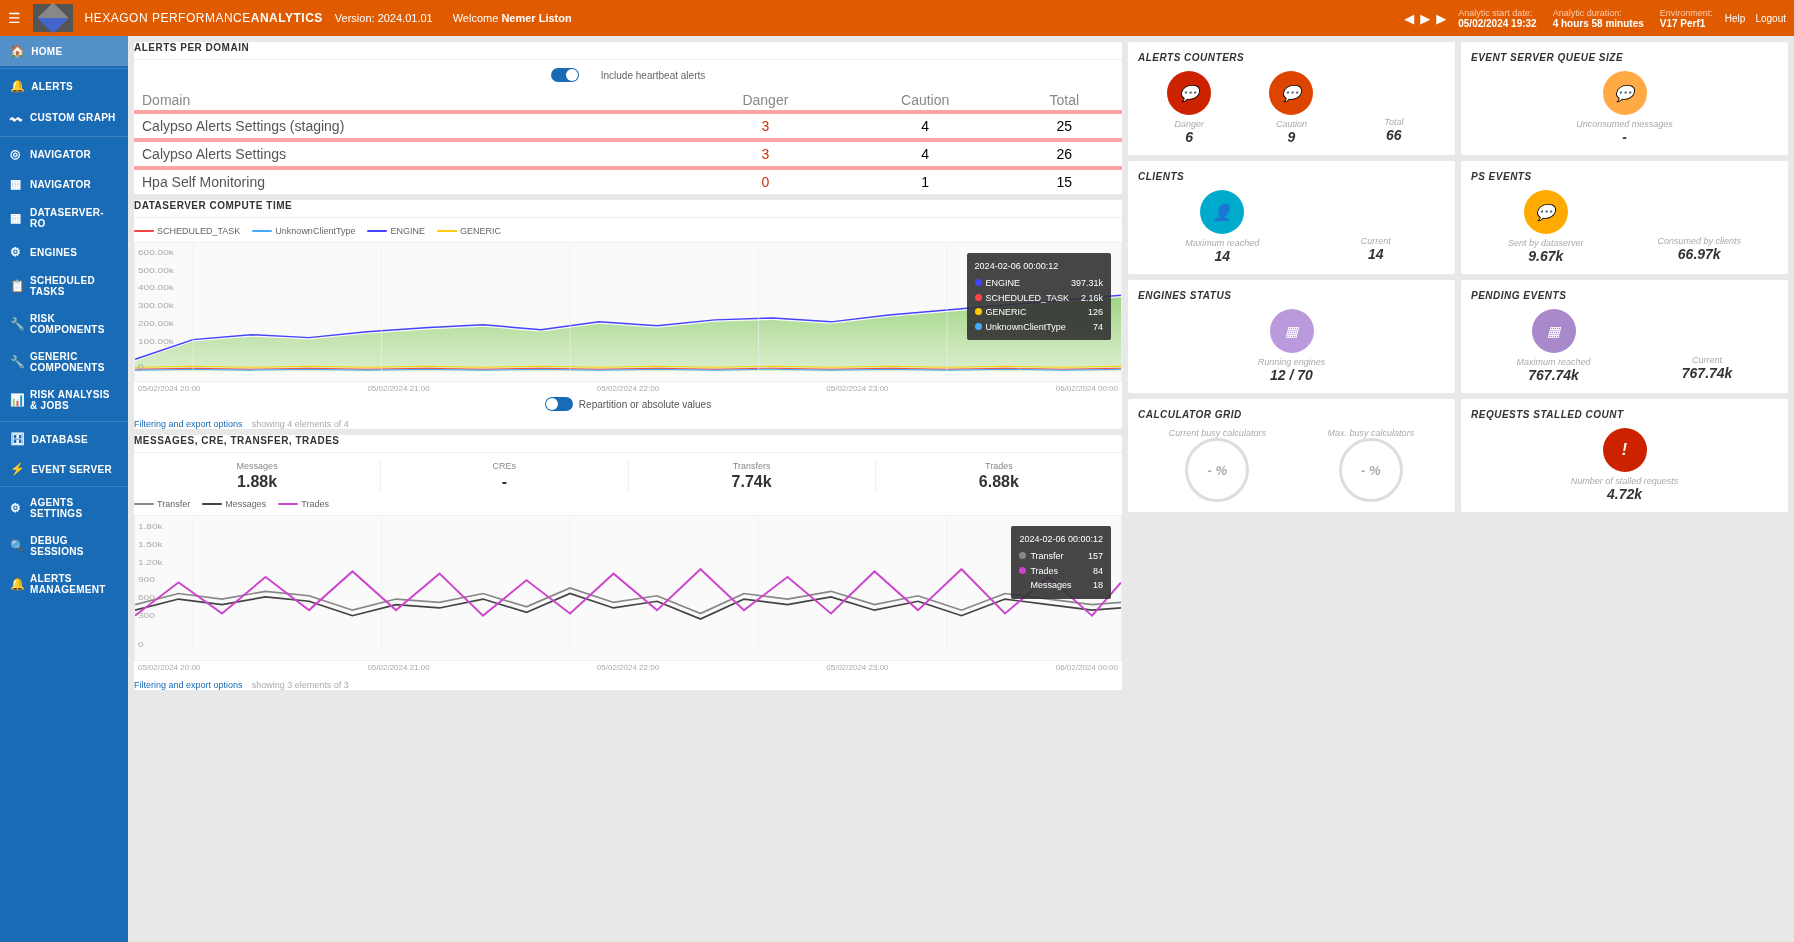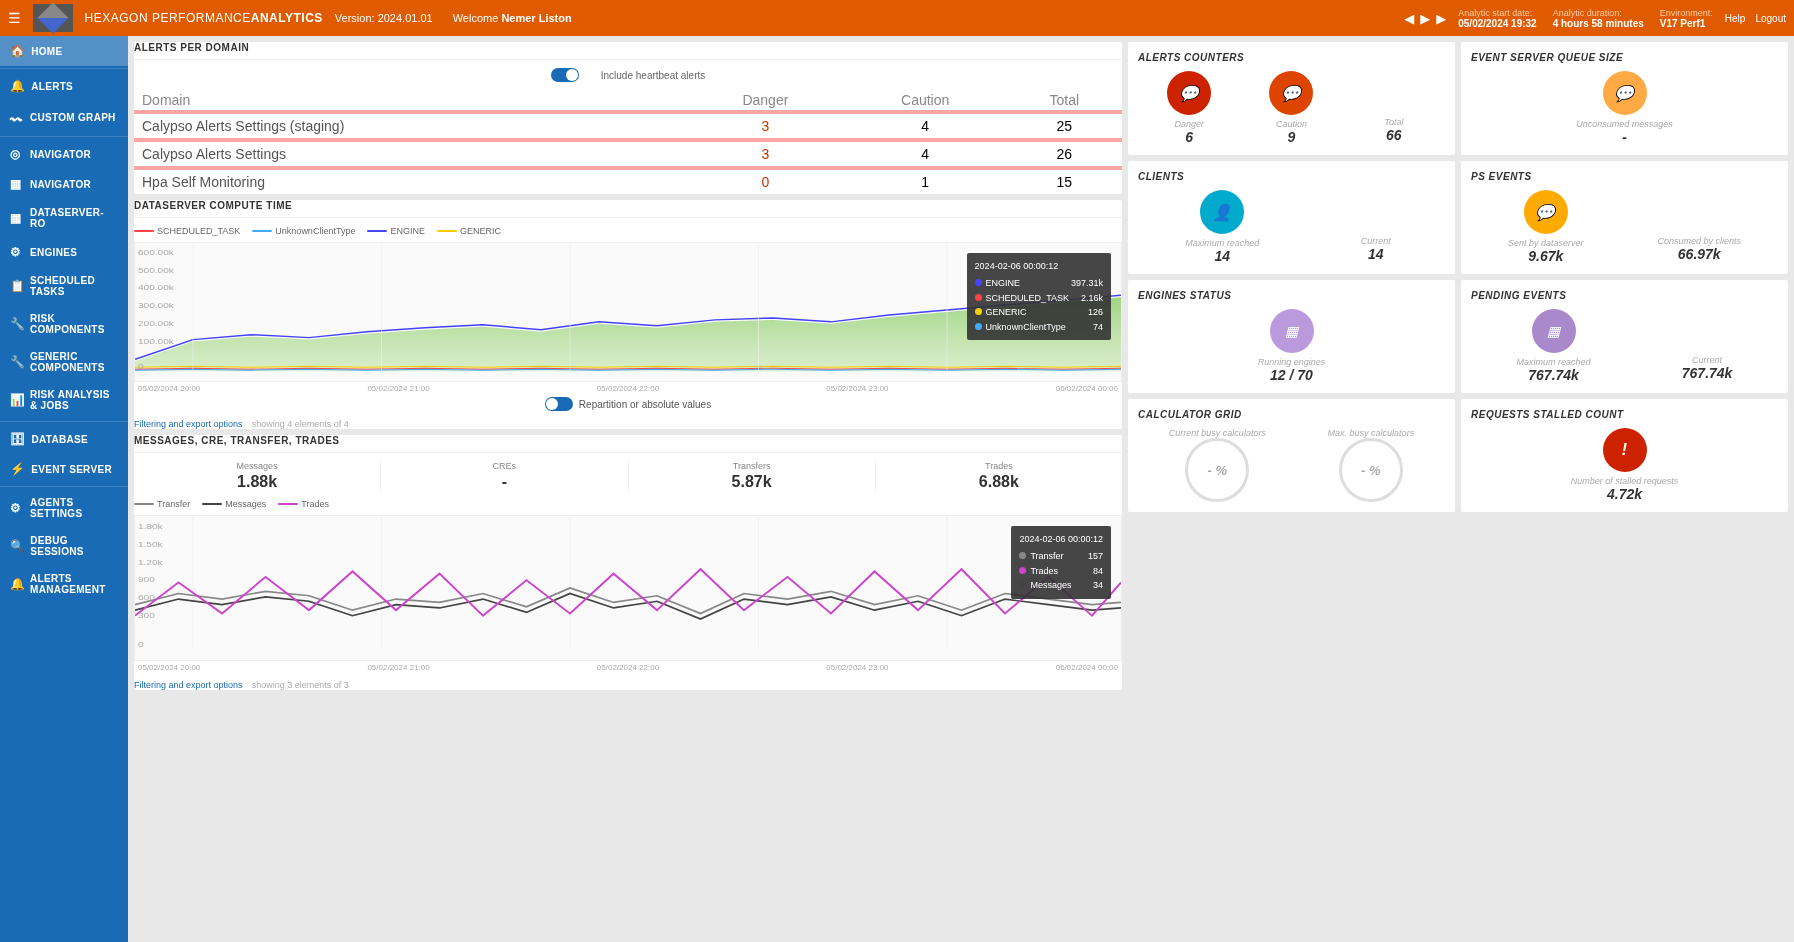--- a/index.html
+++ b/index.html
@@ -409,21 +409,21 @@
           <div class="metric-block">
             <div class="metric-label">Messages</div>
             <div class="metric-value">1.88k</div>
           </div>
           <div class="metric-block">
             <div class="metric-label">CREs</div>
             <div class="metric-value">-</div>
           </div>
           <div class="metric-block">
             <div class="metric-label">Transfers</div>
-            <div class="metric-value">5.87k</div>
+            <div class="metric-value">7.74k</div>
           </div>
           <div class="metric-block">
             <div class="metric-label">Trades</div>
             <div class="metric-value">6.88k</div>
           </div>
         </div>
         <div class="chart-legend">
           <div class="legend-item">
             <div class="legend-dot" style="background:#888; width:20px; height:2px; border-radius:1px;"></div>
             <span>Transfer</span>
@@ -465,21 +465,21 @@
             <div class="tt-row">
               <span><span class="tt-dot" style="background:#888;"></span><span>Transfer</span></span>
               <span>157</span>
             </div>
             <div class="tt-row">
               <span><span class="tt-dot" style="background:#cc44cc;"></span><span>Trades</span></span>
               <span>84</span>
             </div>
             <div class="tt-row">
               <span><span class="tt-dot" style="background:#444;"></span><span>Messages</span></span>
-              <span>34</span>
+              <span>18</span>
             </div>
           </div>
         </div>
         <div class="chart-xaxis">
           <span>05/02/2024 20:00</span>
           <span>05/02/2024 21:00</span>
           <span>05/02/2024 22:00</span>
           <span>05/02/2024 23:00</span>
           <span>06/02/2024 00:00</span>
         </div>

